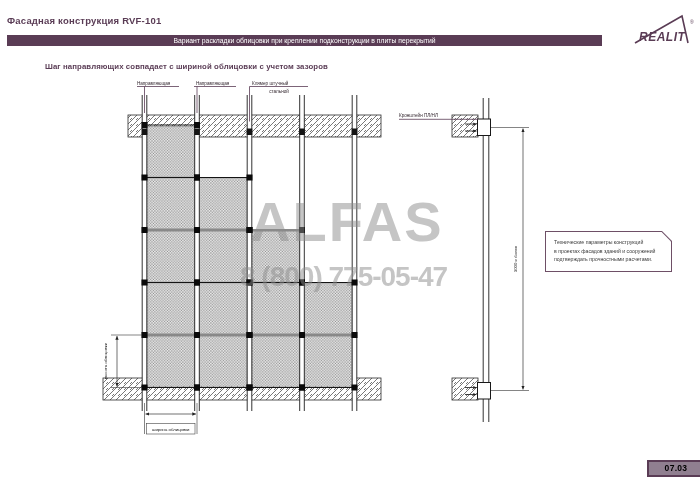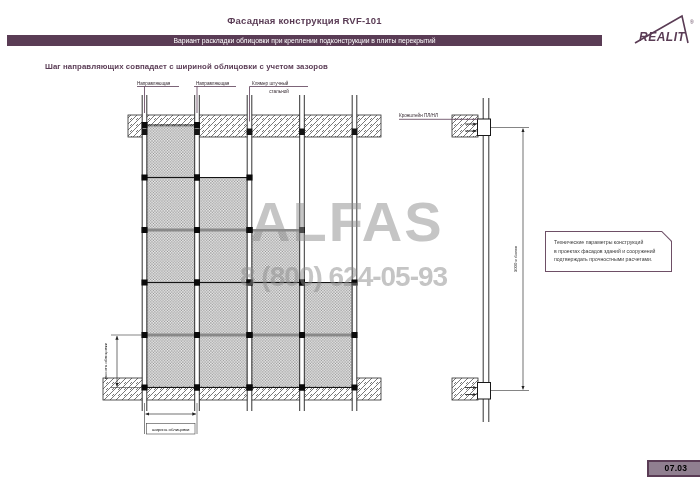--- a/index.html
+++ b/index.html
@@ -3,21 +3,21 @@
 <meta charset="utf-8">
 <style>
   html,body{margin:0;padding:0;}
   body{
     width:700px;height:498px;position:relative;overflow:hidden;background:#ffffff;
     font-family:"Liberation Sans",sans-serif;
   }
   .abs{position:absolute;}
   
   .page-title{
-    left:7px;top:15px;width:595px;text-align:center;
+    left:7px;top:15px;width:595px;text-align:left;
     font-size:9.5px;font-weight:bold;color:#5a3c55;letter-spacing:.2px;
   }
   .subtitle-bar{
     left:7px;top:35px;width:595px;height:11px;background:#5a3c55;
     color:#ffffff;font-size:6.8px;line-height:11px;text-align:center;
   }
   .logo{left:632px;top:9px;}
   .section-heading{
     left:45px;top:62px;font-size:7.8px;font-weight:bold;color:#5a3c55;letter-spacing:.1px;
   }
@@ -226,21 +226,21 @@
       <g>
         <line x1="491" y1="127.5" x2="529" y2="127.5" stroke="#333" stroke-width="0.6"></line>
         <line x1="491" y1="390.5" x2="529" y2="390.5" stroke="#333" stroke-width="0.6"></line>
         <line x1="523" y1="128.5" x2="523" y2="389.5" stroke="#333" stroke-width="0.7" marker-start="url(#arr)" marker-end="url(#arr)"></line>
         <text x="516.5" y="259" font-size="4.3" fill="#222" text-anchor="middle" transform="rotate(-90 516.5 259)">3000 и более</text>
       </g>
     </g>
   </svg>
 
 <div class="abs wm-name">ALFAS</div>
-<div class="abs wm-phone">8 (800) 624-05-93</div>
+<div class="abs wm-phone">8 (800) 775-05-47</div>
 
 <div class="abs note-outer">
   <div class="abs note-inner">
     <div class="note-line">Технические параметры конструкций</div>
     <div class="note-line">в проектах фасадов зданий и сооружений</div>
     <div class="note-line">подтверждать прочностными расчетами.</div>
   </div>
 </div>
 
 <div class="abs page-badge">07.03</div>

